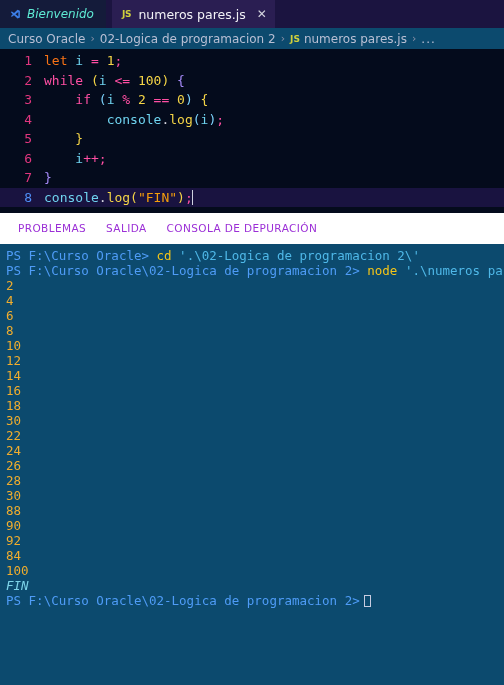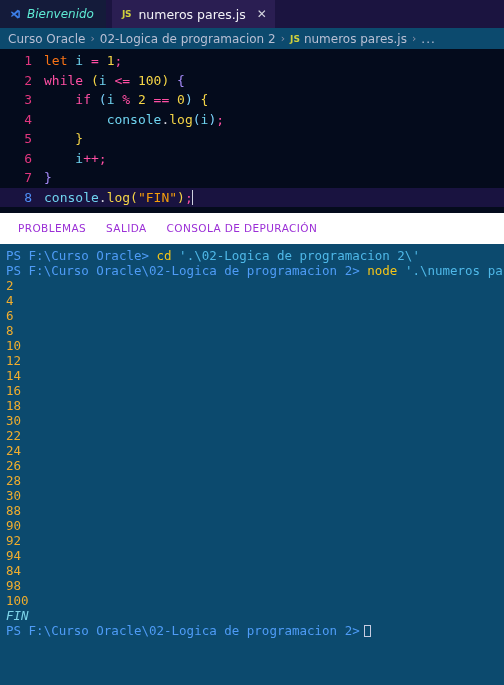--- a/index.html
+++ b/index.html
@@ -306,23 +306,21 @@
         <div class="tline"><span class="term-out">18</span></div>
         <div class="tline"><span class="term-out">30</span></div>
         <div class="tline"><span class="term-out">22</span></div>
         <div class="tline"><span class="term-out">24</span></div>
         <div class="tline"><span class="term-out">26</span></div>
         <div class="tline"><span class="term-out">28</span></div>
         <div class="tline"><span class="term-out">30</span></div>
         <div class="tline"><span class="term-out">88</span></div>
         <div class="tline"><span class="term-out">90</span></div>
         <div class="tline"><span class="term-out">92</span></div>
-        <div class="tline"><span class="term-out">94</span></div>
         <div class="tline"><span class="term-out">84</span></div>
-        <div class="tline"><span class="term-out">98</span></div>
         <div class="tline"><span class="term-out">100</span></div>
       </div>
 
     <div class="tline"><span class="term-fin">FIN</span></div>
     <div class="tline"><span class="term-prompt">PS F:\Curso Oracle\02-Logica de programacion 2&gt;</span><span class="blockcursor"></span></div>
   </div>
 
 </div>
 
 </body></html>

